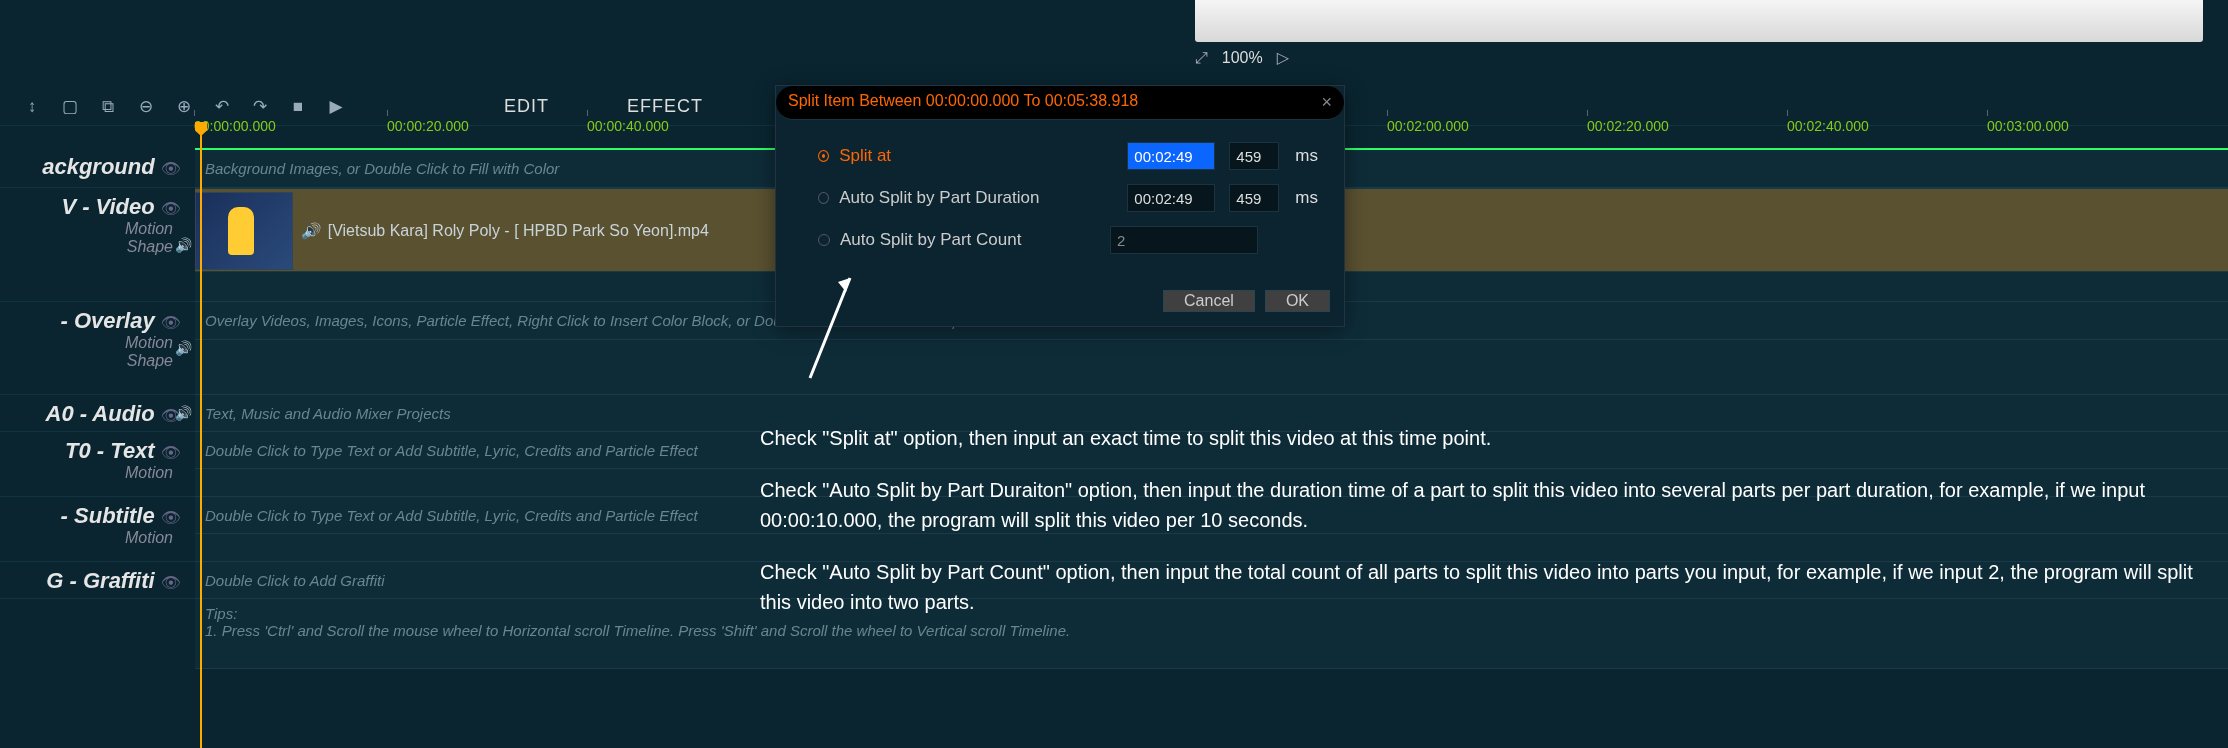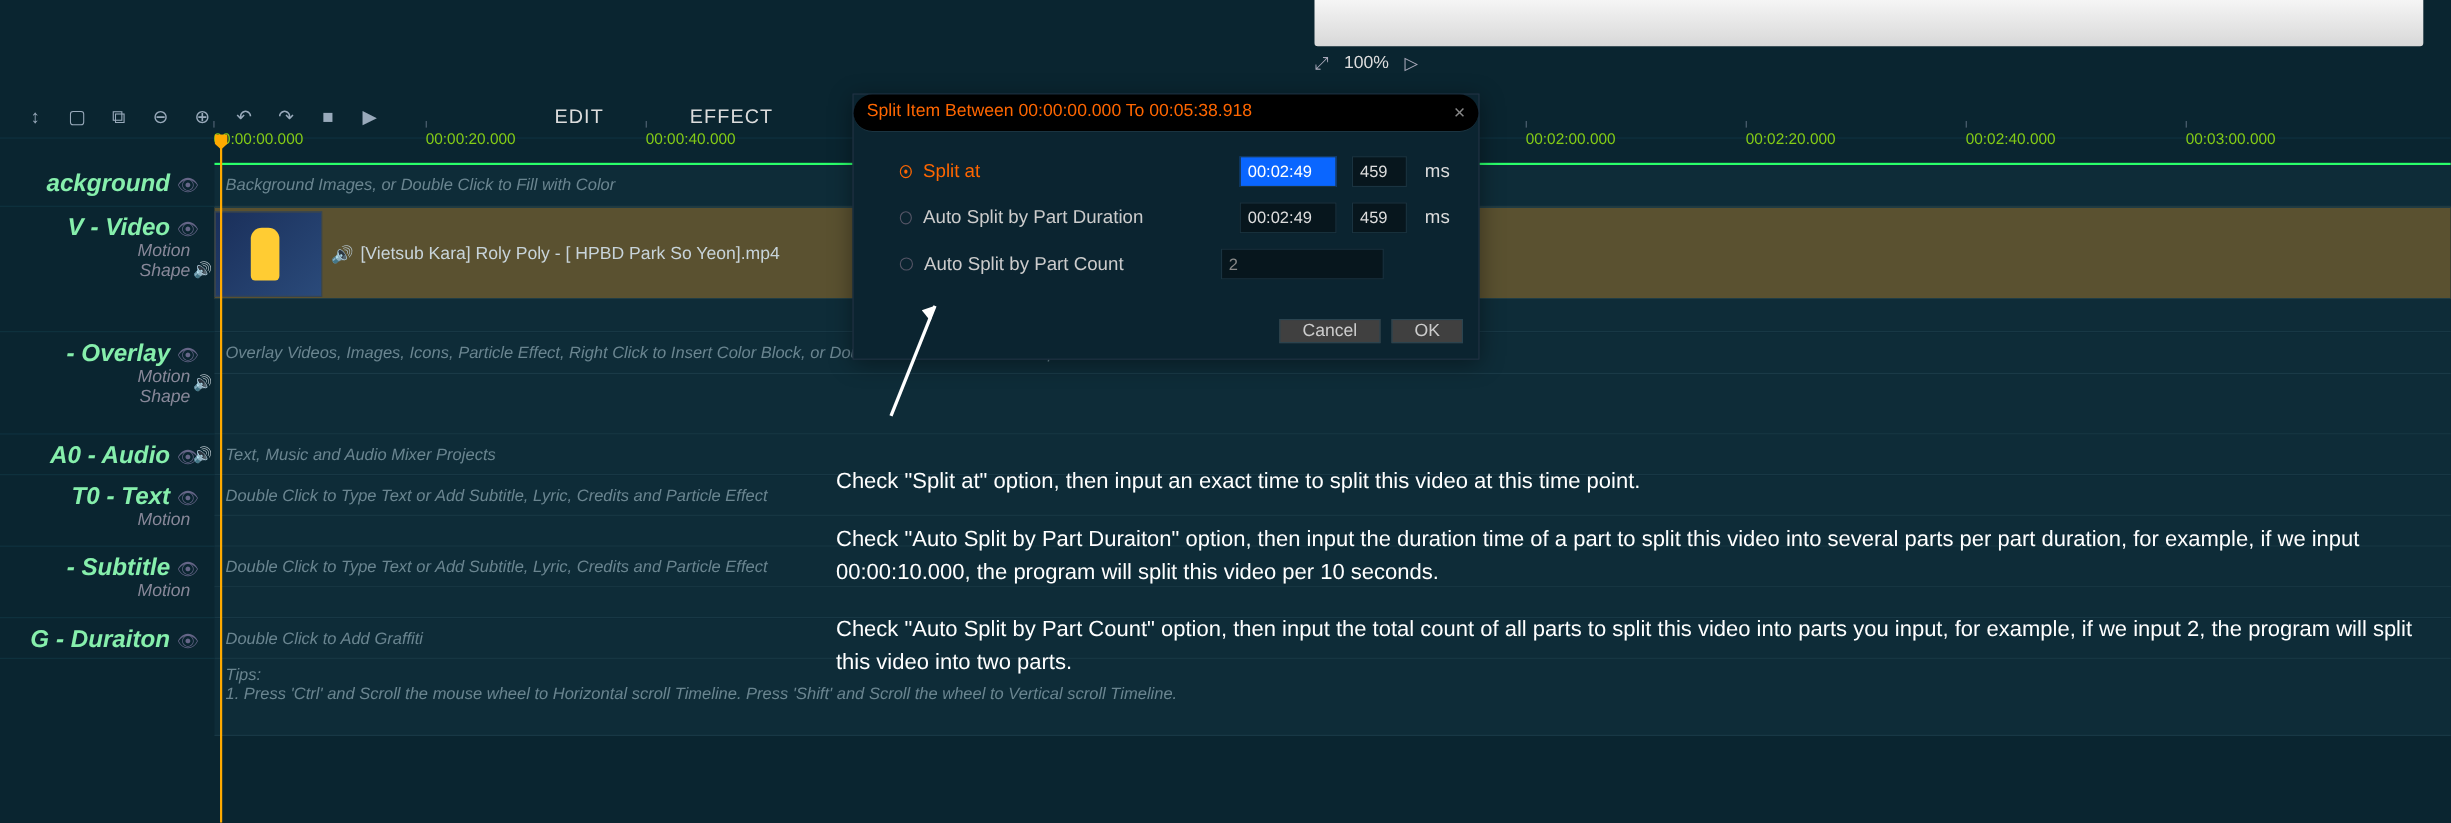--- a/index.html
+++ b/index.html
@@ -15,21 +15,21 @@
 .toolbar .tool-text.first { margin-left: 140px; }
 
 .timeline-ruler { position: absolute; top: 118px; left: 182px; right: 0; height: 30px; display: flex; color: #84cc16; font-size: 14px; }
 .timeline-ruler .tick { position: absolute; top: 0; }
 .timeline-ruler .tick::before { content: ""; display: block; width: 1px; height: 6px; background: #567; position: absolute; top: -8px; left: 0; }
 .playhead { position: absolute; top: 122px; left: 195px; width: 12px; height: 14px; background: #ffaa00; clip-path: polygon(0 0, 100% 0, 100% 60%, 50% 100%, 0 60%); }
 .playhead-line { position: absolute; top: 126px; bottom: 0; left: 200px; width: 2px; background: #ffaa00; z-index: 5; }
 
 .track-labels { position: absolute; top: 148px; left: 0; width: 195px; }
 .track-label { position: relative; padding: 6px 14px 2px 0; text-align: right; border-bottom: 1px solid #0f3340; }
-.track-label .name { color: #86efac; font-size: 22px; font-weight: bold; font-style: italic; }
+.track-label .name { color: #e5e5e5; font-size: 22px; font-weight: bold; font-style: italic; }
 .track-label .sub { color: #889; font-size: 16px; font-style: italic; padding-right: 8px; padding-left: 28px; }
 .track-label .eye { color: #668; font-size: 16px; margin-left: 6px; }
 .track-label .speaker { position: absolute; right: 2px; top: 50%; transform: translateY(-50%); color: #668; font-size: 14px; }
 
 .tracks { position: absolute; top: 148px; left: 195px; right: 0; }
 .track { border-bottom: 1px solid #1a3a47; position: relative; color: #6a8590; font-size: 15px; font-style: italic; display: flex; align-items: center; padding-left: 10px; }
 .track.bg { height: 40px; background: #0e2c38; border-top: 2px solid #2aff6a; }
 .track.video { height: 84px; background: #5a5130; border-top: 1px solid #1a3a47; }
 .track.video-sub { height: 30px; background: #0e2c38; }
 .track.overlay { height: 38px; background: #0e2c38; }
@@ -129,21 +129,21 @@
   </div>
   <div class="track-label" style="height:65px">
     <div><span class="name">T0 - Text</span><span class="eye">👁</span></div>
     <div class="sub">Motion</div>
   </div>
   <div class="track-label" style="height:65px">
     <div><span class="name">- Subtitle</span><span class="eye">👁</span></div>
     <div class="sub">Motion</div>
   </div>
   <div class="track-label" style="height:37px">
-    <span class="name">G - Duraiton</span><span class="eye">👁</span>
+    <span class="name">G - Graffiti</span><span class="eye">👁</span>
   </div>
 </div>
 
 <div class="tracks">
   <div class="track bg">
       <span>Background Images, or Double Click to Fill with Color</span>
     </div>
   <div class="track video">
     <div class="clip">
       <div class="clip-thumb"></div>

